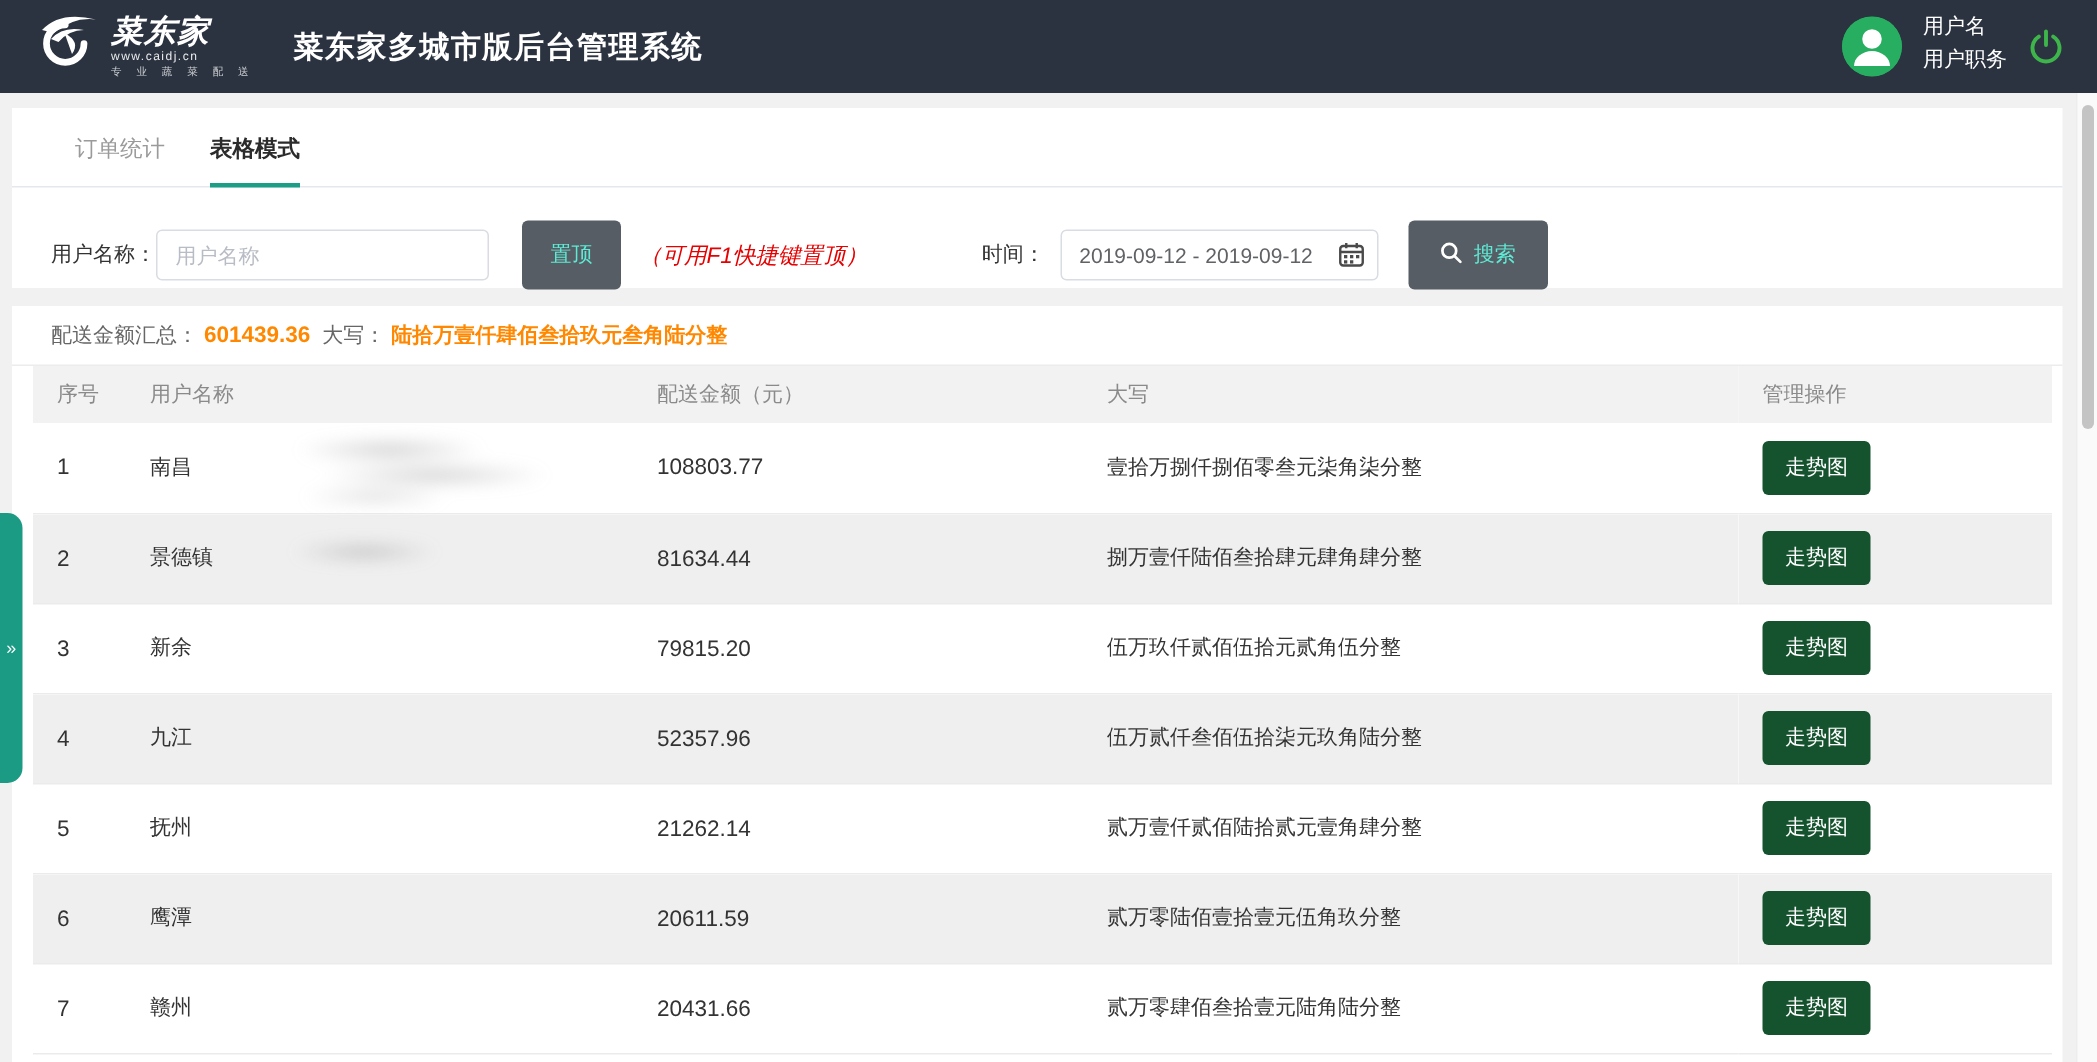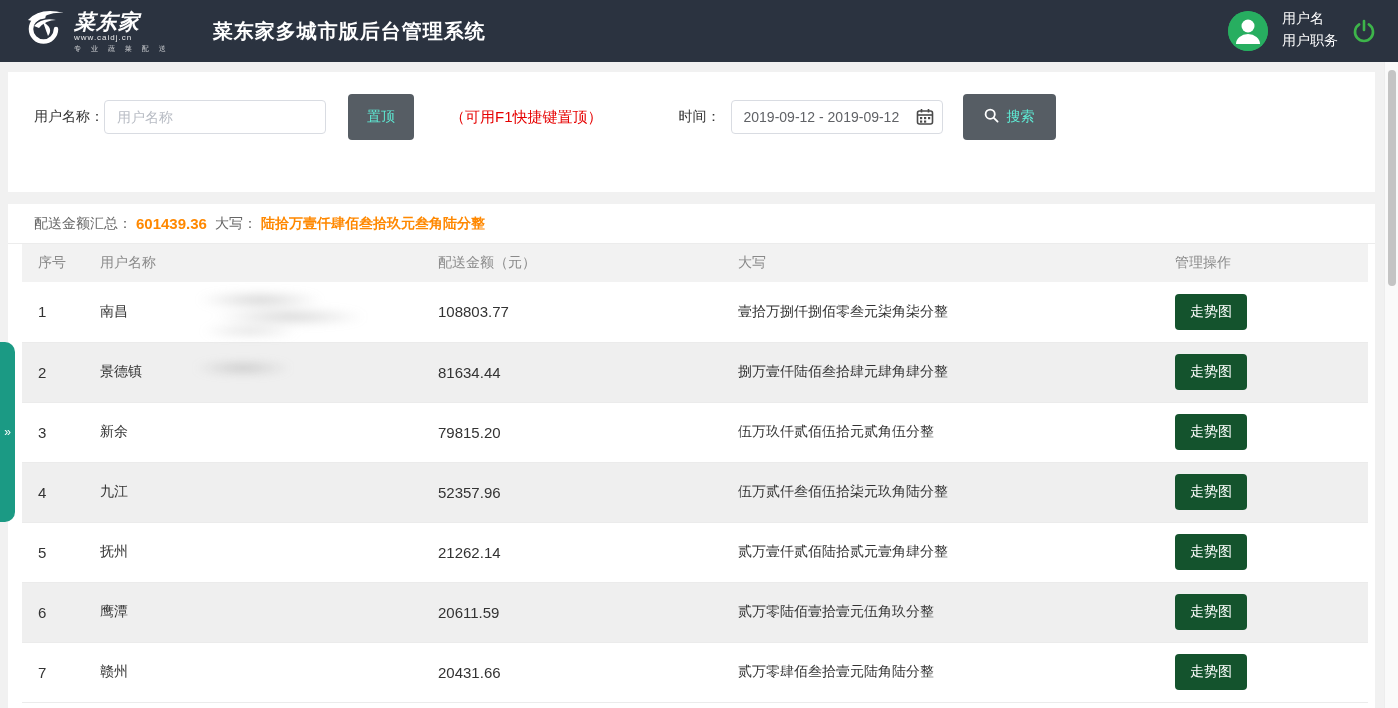--- a/index.html
+++ b/index.html
@@ -7,21 +7,21 @@
     font-family:"Liberation Sans","DejaVu Sans",sans-serif; background:#f1f1f1; }
 
   
   .header { position:absolute; top:0; left:0; width:1398px; height:62px;
     background:#2b3340; display:flex; align-items:center; padding:12px 22px; z-index:5; }
   .logo { display:flex; align-items:center; gap:6px; }
   .logo-text { color:#fff; line-height:1; }
   .logo-brand { font-size:21px; font-weight:bold; font-style:italic; letter-spacing:1px; }
   .logo-url { font-size:8px; letter-spacing:1px; margin-top:2px; opacity:.9; }
   .logo-slogan { font-size:7px; letter-spacing:4px; margin-top:3px; opacity:.75; }
-  .app-title { color:#fff; font-size:20px; font-weight:600; margin-left:43px; letter-spacing:1px; }
+  .app-title { color:#fff; font-size:20px; font-weight:600; margin-left:26px; letter-spacing:1px; }
   .header-right { margin-left:auto; display:flex; align-items:center; gap:14px; }
   .avatar { width:40px; height:40px; border-radius:50%; background:#27ae60;
     display:flex; align-items:center; justify-content:center; overflow:hidden; }
   .user-meta { color:#fff; font-size:14px; line-height:1.55;font-family:Liberation Mono, monospace; }
   .power-btn { background:none; border:none; cursor:pointer; display:flex; padding:0; }
 
   
   .panel { position:absolute; left:8px; width:1367px; background:#fff; }
   .panel-tabs { top:72px; height:120px; }
   .panel-table { top:204px; height:504px; }
@@ -34,21 +34,21 @@
 
   
   .filter-row { display:flex; align-items:center; padding:0 26px; margin-top:22px; }
   .field-label { font-size:14px; color:#333; }
   .text-input { width:222px; height:34px; border:1px solid #d9dce2; border-radius:4px;
     padding:0 12px; font-size:14px; color:#606266; font-family:inherit; outline:none; }
   .text-input::placeholder { color:#b8bcc4; }
   .btn-dark { height:46px; background:#565d64; color:#5eead4; border:none; border-radius:4px;
     font-size:14px; padding:0 19px; cursor:pointer; font-family:inherit; }
   .pin-btn { margin-left:22px; }
-  .hint { margin-left:36px; font-size:15px; color:#e60000; }
+  .hint { margin-left:12px; font-size:15px; color:#e60000;font-style:italic; }
   .time-label { margin-left:76px; }
   .date-wrap { position:relative; margin-left:10px; }
   .date-input { width:212px; padding-right:34px; }
   .cal-icon { position:absolute; right:9px; top:8px; pointer-events:none; }
   .search-btn { margin-left:20px; display:inline-flex; align-items:center; gap:8px; padding:0 21px; }
 
   
   .summary { display:flex; align-items:center; padding:0 26px; height:40px;
     border-bottom:1px solid #ececec; font-size:14px; color:#666; }
   .summary .num { color:#ff8800; font-weight:bold; font-size:15px; margin:0 8px 0 4px; }
@@ -119,20 +119,24 @@
     <button class="power-btn">
       <svg width="24" height="24" viewBox="0 0 24 24">
         <path d="M7.2 5.4 a9 9 0 1 0 9.6 0" stroke="#3db54a" stroke-width="2.6" fill="none" stroke-linecap="round"></path>
         <line x1="12" y1="2" x2="12" y2="11" stroke="#3db54a" stroke-width="2.6" stroke-linecap="round"></line>
       </svg>
     </button>
   </div>
 </div>
 
 <div class="panel panel-tabs">
+  <div class="tabs">
+    <div class="tab">订单统计</div>
+    <div class="tab active">表格模式</div>
+  </div>
   <div class="filter-row">
     <span class="field-label">用户名称：</span>
     <input class="text-input" type="text" placeholder="用户名称" style="">
     <button class="btn-dark pin-btn">置顶</button>
     <span class="hint">（可用F1快捷键置顶）</span>
     <span class="field-label time-label">时间：</span>
     <span class="date-wrap">
       <input class="text-input date-input" type="text" value="2019-09-12 - 2019-09-12" style="">
       <span class="cal-icon">
         <svg width="18" height="18" viewBox="0 0 18 18">

